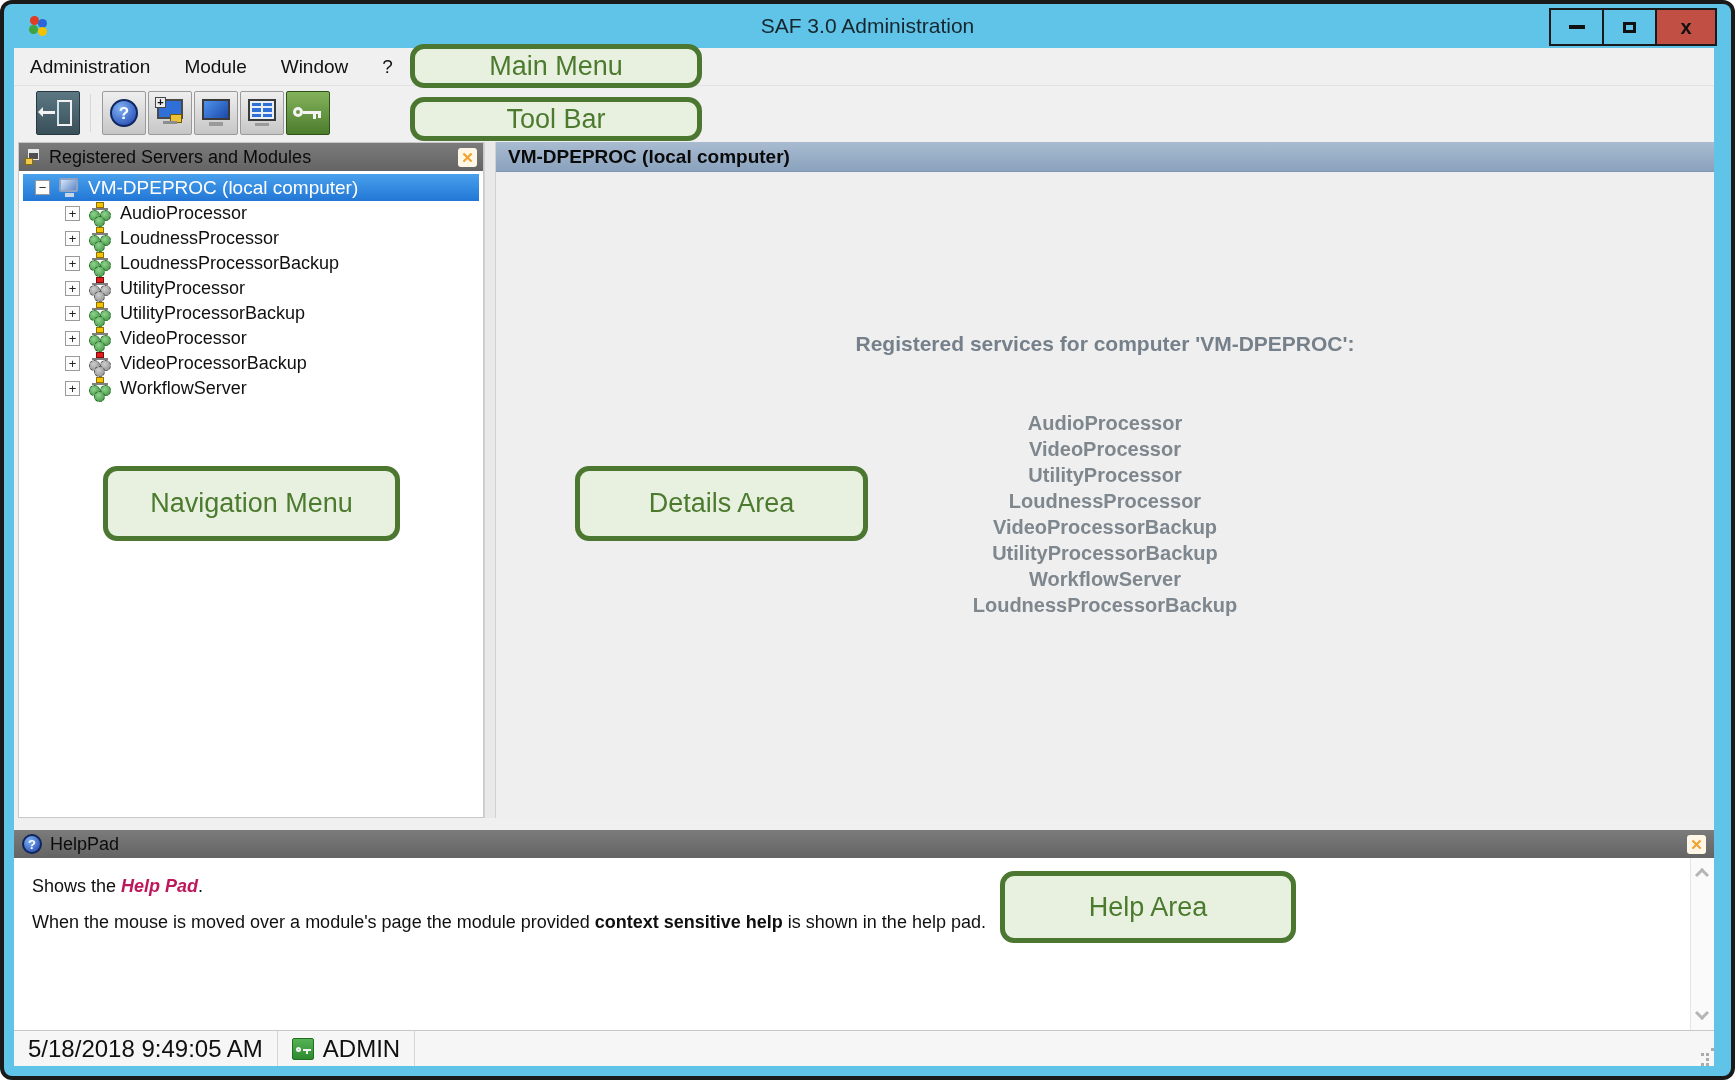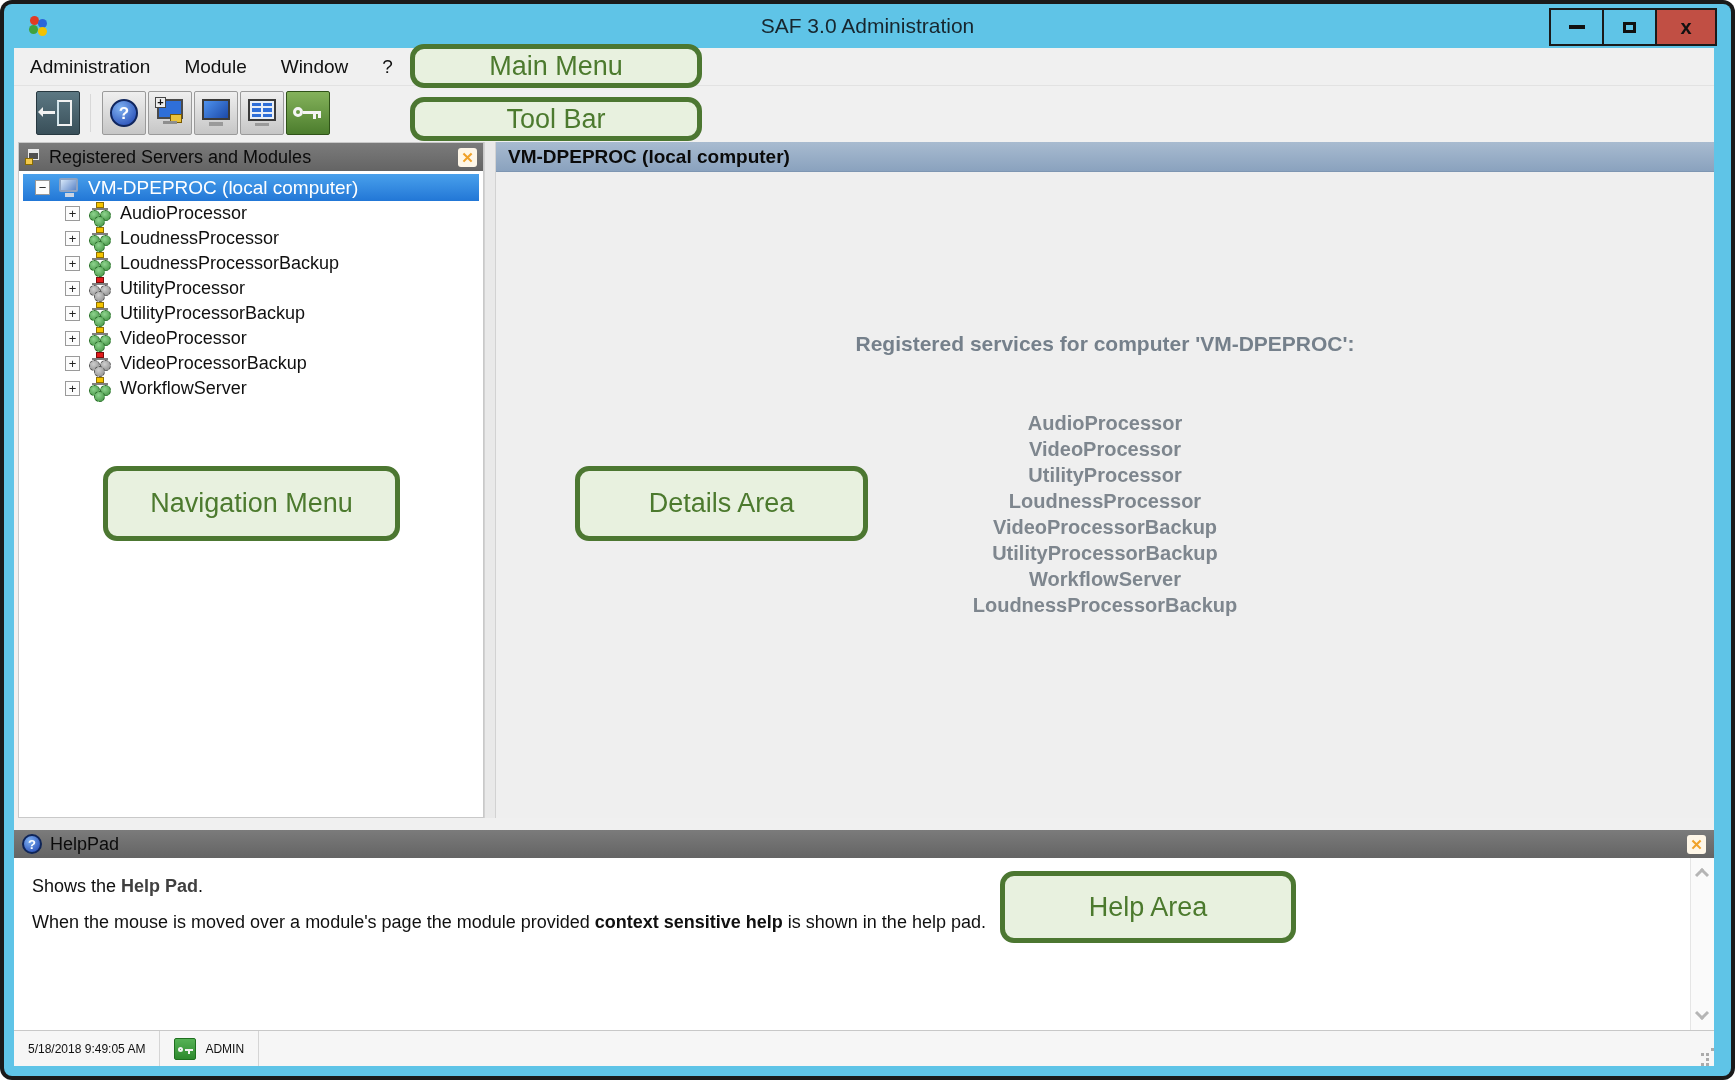--- a/index.html
+++ b/index.html
@@ -103,29 +103,29 @@
   .details-heading{position:absolute;left:0;right:0;top:190px;text-align:center;font-size:21px;font-weight:700;color:#75808B;}
   .services-list{position:absolute;left:0;right:0;top:268px;text-align:center;font-size:20px;font-weight:700;color:#7E868E;line-height:26px;}
 
   
   .helppad-header{position:absolute;left:0;top:782px;width:1700px;height:28px;background:linear-gradient(#7B7B7B,#646464);display:flex;align-items:center;gap:8px;padding:0 8px;font-size:18px;color:#0B0B0B;}
   .helppad-header .title{flex:1;}
   .hp-qicon{width:20px;height:20px;border-radius:50%;background:radial-gradient(circle at 35% 30%,#7FB2F2,#1B3FAE);border:2px solid #0F2558;color:#fff;font-size:13px;font-weight:700;text-align:center;line-height:17px;flex:none;}
   .help-content{position:absolute;left:0;top:810px;width:1700px;height:172px;background:#FFFFFF;}
   .help-text{position:absolute;left:18px;top:18px;right:50px;font-size:18px;color:#101010;}
   .help-text .line{margin-bottom:15px;}
-  .help-link{color:#404040;font-weight:700;}
+  .help-link{color:#be185d;font-weight:700;font-style:italic;}
   .hp-bold{font-weight:700;}
   .vscroll{position:absolute;right:0;top:0;width:24px;height:172px;background:#FAFAFA;border-left:1px solid #E5E5E5;}
   .chev{position:absolute;left:6px;width:10px;height:10px;border-left:3px solid #B5B5B5;border-top:3px solid #B5B5B5;}
   .chev.up{top:12px;transform:rotate(45deg);}
   .chev.down{bottom:12px;transform:rotate(225deg);}
 
   
-  .statusbar{position:absolute;left:0;top:982px;width:1700px;height:36px;background:#F6F6F6;border-top:1px solid #C8C8C8;display:flex;align-items:stretch;font-size:12px;color:#101010;}
+  .statusbar{position:absolute;left:0;top:982px;width:1700px;height:36px;background:#F6F6F6;border-top:1px solid #C8C8C8;display:flex;align-items:stretch;font-size:24px;color:#101010;}
   .sb-cell{display:flex;align-items:center;padding:0 14px;border-right:1px solid #D5D5D5;gap:9px;}
   .sb-cell.grow{flex:1;border-right:none;}
   .sb-key{position:relative;width:22px;height:22px;background:linear-gradient(#55B255,#2E8A2E);border:1px solid #1F6F1F;border-radius:2px;flex:none;}
   .sb-key .bow{position:absolute;left:3px;top:8px;width:5px;height:5px;border:2px solid #F2F2F2;border-radius:50%;}
   .sb-key .bar{position:absolute;left:10px;top:10px;width:8px;height:2px;background:#F2F2F2;}
   .sb-key .t1{position:absolute;left:13px;top:12px;width:2px;height:3px;background:#F2F2F2;}
   .grip{position:absolute;right:4px;bottom:4px;width:14px;height:14px;}
   .grip::before{content:"";position:absolute;width:3px;height:3px;background:#ABABAB;left:10px;top:10px;
     box-shadow:-5px 5px 0 0 #ABABAB,0 5px 0 0 #ABABAB,5px 5px 0 0 transparent, 0 0 0 0 #ABABAB,-5px 0 0 0 transparent, 5px 0 0 0 transparent;}
   .grip::after{content:"";position:absolute;width:3px;height:3px;background:#ABABAB;left:5px;top:5px;box-shadow:5px 0 0 0 #ABABAB,10px -5px 0 0 #ABABAB;}

